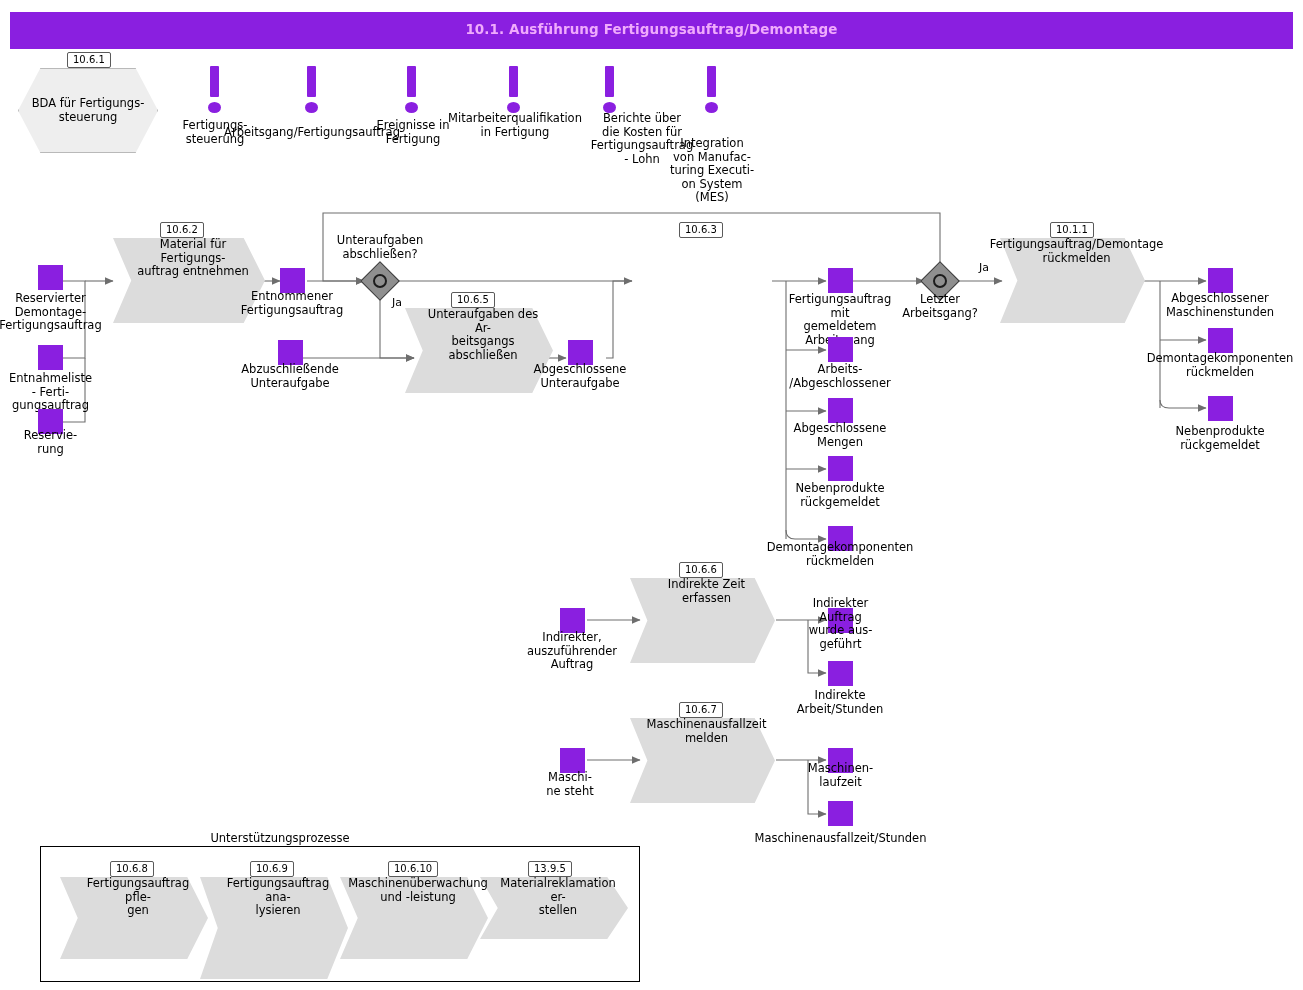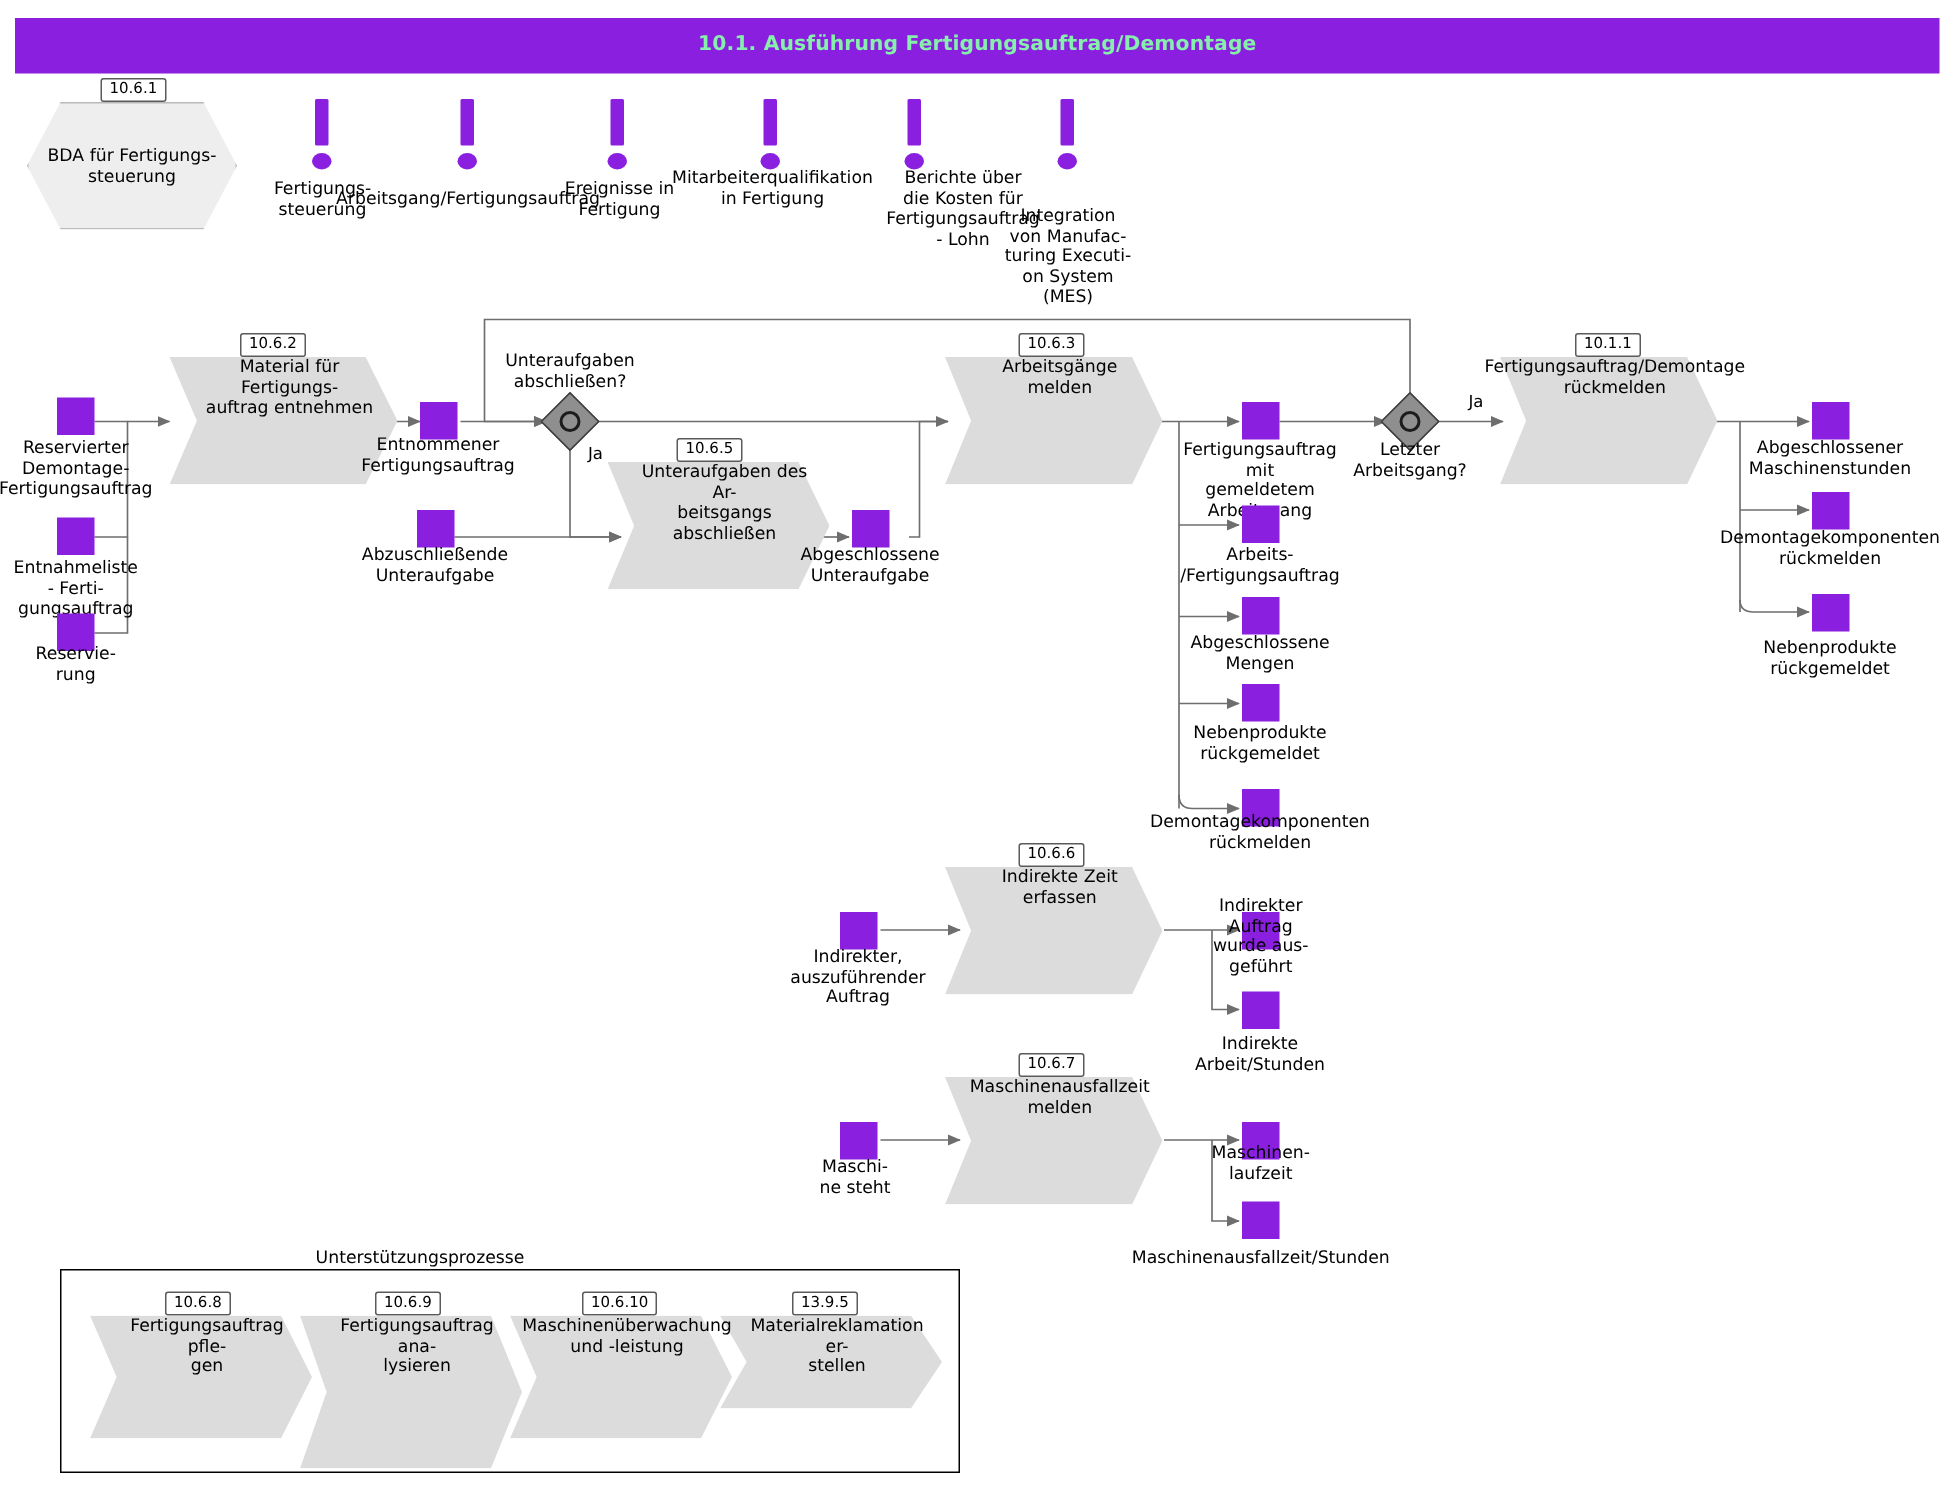--- a/index.html
+++ b/index.html
@@ -21,21 +21,21 @@
     position:absolute;
     left:10px; top:12px;
     width:1283px; height:37px;
     background:#8a1fe0;
     box-sizing:border-box;
   }
   .title-bar .title-text{
     position:absolute;
     left:0; right:0; top:9px;
     text-align:center;
-    color:#86efac;
+    color:#f0abfc;
     font-size:13.5px;
     font-weight:bold;
     letter-spacing:0.1px;
   }
   
   #wires{
     position:absolute; left:0; top:0;
     width:1303px; height:990px;
     pointer-events:none;
   }
@@ -362,35 +362,30 @@
     <div class="chev-bg"></div>
     <div class="chev-label" style="white-space:pre-line;">Unteraufgaben des Ar-
 beitsgangs abschließen</div>
   </div>
 
   <div class="dobj" style="left:568px;top:340px;"></div>
   <div class="dobj-label" style="left:520px;top:363px;width:120px;">Abgeschlossene
 Unteraufgabe</div>
 
   <div class="numtag" style="left:679px;top:222px;">10.6.3</div>
-  <div class="chev" style="left:630px;top:238px;width:145px;height:85px;">
-    <div class="chev-sh"></div>
-    <div class="chev-bg"></div>
-    <div class="chev-label" style="white-space:pre-line;">Arbeitsgänge melden</div>
-  </div>
 
   <div class="dobj" style="left:828px;top:268px;"></div>
   <div class="dobj-label" style="left:780px;top:293px;width:120px;">Fertigungsauftrag
 mit
 gemeldetem
 Arbeitsgang</div>
 
   <div class="dobj" style="left:828px;top:337px;"></div>
   <div class="dobj-label" style="left:776px;top:363px;width:128px;">Arbeits-
-/Fertigungsauftrag</div>
+/Abgeschlossener</div>
 
   <div class="dobj" style="left:828px;top:398px;"></div>
   <div class="dobj-label" style="left:780px;top:422px;width:120px;">Abgeschlossene
 Mengen</div>
 
   <div class="dobj" style="left:828px;top:456px;"></div>
   <div class="dobj-label" style="left:780px;top:482px;width:120px;">Nebenprodukte
 rückgemeldet</div>
 
   <div class="dobj" style="left:828px;top:526px;"></div>

